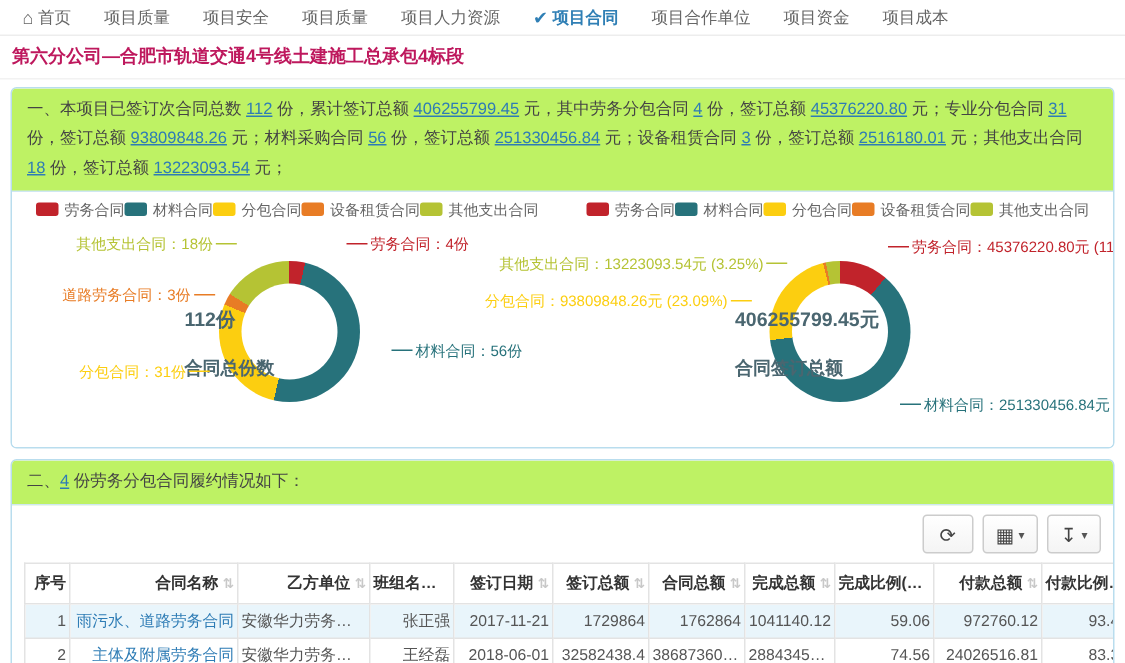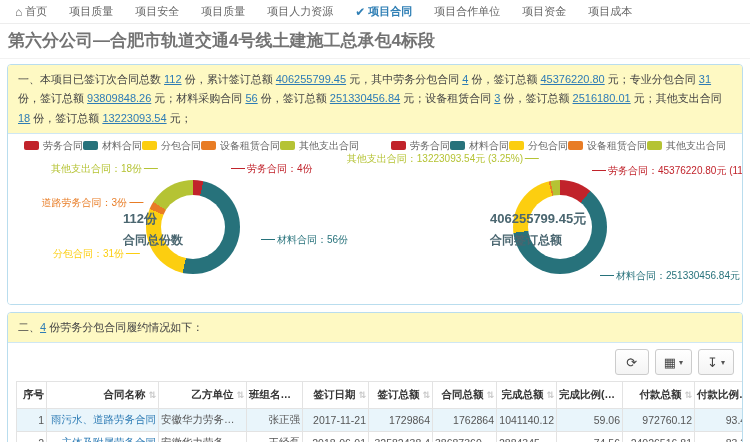--- a/index.html
+++ b/index.html
@@ -2,34 +2,34 @@
 <html><head>
 <meta charset="utf-8">
 <style>
 *{box-sizing:border-box;margin:0;padding:0}
 html,body{width:750px;height:442px;overflow:hidden}
 body{font-family:"Liberation Sans","DejaVu Sans",sans-serif;background:#fff;color:#333}
 .navbar{display:flex;align-items:center;height:24px;padding:0 4px;border-bottom:1px solid #ededed;background:#fff}
 .nav-item{font-size:11px;color:#666;text-decoration:none;padding:0 11px;display:flex;align-items:center;gap:3px;cursor:pointer}
 .nav-item.active{color:#2f7fb5;font-weight:bold}
 .nav-ic{font-size:12px;line-height:1}
-.title-bar{font-size:17px;font-weight:bold;color:#737373;padding:5px 8px 6px;border-bottom:1px solid #f2f2f2}
+.title-bar{font-size:12px;font-weight:bold;color:#be185d;padding:5px 8px 6px;border-bottom:1px solid #f2f2f2}
 .panel{margin:5px 7px 7px;border:1px solid #b9ddee;border-radius:4px;overflow:hidden;background:#fff}
-.panel-heading{background:#fef9c3;padding:5px 10px;font-size:11px;line-height:1.75;color:#444;border-bottom:1px solid #cfe7f3}
+.panel-heading{background:#bef264;padding:5px 10px;font-size:11px;line-height:1.75;color:#444;border-bottom:1px solid #cfe7f3}
 .lnk{color:#2e7cb5;text-decoration:underline;cursor:pointer}
 .charts{display:flex;background:#fff}
 .chart-box{position:relative;width:50%;height:170px}
 .legend{position:absolute;top:5px;left:0;right:0;display:flex;justify-content:center;font-size:10px;color:#666}
 .legend-item{display:flex;align-items:center;gap:4px}
 .sw{display:inline-block;width:15px;height:9px;border-radius:2px}
 .donut{position:absolute;left:138px;top:46px;width:94px;height:94px;border-radius:50%}
 .donut::after{content:'';position:absolute;inset:15px;border-radius:50%;background:#fff}
 .dcenter{position:absolute;left:115px;top:76px;width:140px;text-align:left;z-index:2;color:#4a6670;pointer-events:none}
 .dcenter .v{font-size:13px;font-weight:bold}
-.dcenter .l{font-size:12px;font-weight:bold;margin-top:4px}
+.dcenter .l{font-size:12px;font-weight:bold;margin-top:15px}
 .dlabel{position:absolute;font-size:10px;white-space:nowrap;z-index:3}
 .dlabel .ln{display:inline-block;width:14px;height:1px;background:currentColor;vertical-align:3px;margin:0 2px}
 .panel-body2{background:#fff;padding:6px 8px 0}
 .toolbar{display:flex;justify-content:flex-end;margin-bottom:6px}
 .tbtn{height:26px;min-width:34px;border:1px solid #ccc;background:linear-gradient(#fff,#f4f4f4);border-radius:3px;margin-left:6px;font-size:13px;color:#444;display:flex;align-items:center;justify-content:center;gap:3px;padding:0 8px;cursor:pointer}
 .caret{font-size:8px;color:#555}
 table{width:100%;border-collapse:collapse;table-layout:fixed;font-size:10.5px}
 th,td{border:1px solid #e3e3e3;text-align:right;padding:4px 2px;overflow:hidden;white-space:nowrap;text-overflow:ellipsis;color:#555}
 th{color:#333;font-weight:bold;background:#fff;padding:6px 2px;cursor:pointer}
 tbody tr:nth-child(odd){background:#e9f5fb}
@@ -133,21 +133,22 @@
               <span>其他支出合同</span>
             </span>
           </div>
           <div class="donut" style="background: conic-gradient(rgb(193, 35, 43) 0deg, rgb(193, 35, 43) 40.2097deg, rgb(39, 114, 123) 40.2097deg, rgb(39, 114, 123) 262.924deg, rgb(252, 206, 16) 262.924deg, rgb(252, 206, 16) 346.053deg, rgb(232, 124, 37) 346.053deg, rgb(232, 124, 37) 348.282deg, rgb(181, 195, 52) 348.282deg, rgb(181, 195, 52) 360deg);"></div>
           <div class="dcenter">
             <div class="v">406255799.45元</div>
             <div class="l">合同签订总额</div>
           </div>
           <div class="dlabel" style="color: rgb(193, 35, 43); top: 30px; left: 215px;"><span class="ln"></span><span>劳务合同：45376220.80元 (11.17%)</span></div>
           <div class="dlabel" style="color: rgb(39, 114, 123); top: 135px; left: 223px;"><span class="ln"></span><span>材料合同：251330456.84元 (61.87%)</span></div>
-          <div class="dlabel" style="color: rgb(181, 195, 52); top: 18px; left: 152px; transform: translateX(-100%); margin-left: 14px;"><span>其他支出合同：13223093.54元 (3.25%)</span><span class="ln"></span></div>
+          <div class="dlabel" style="color: rgb(252, 206, 16); top: 66px; left: 128px; transform: translateX(-100%);"><span>分包合同：93809848.26元 (23.09%)</span><span class="ln"></span></div>
+          <div class="dlabel" style="color: rgb(181, 195, 52); top: 41px; left: 152px; transform: translateX(-100%);"><span>其他支出合同：13223093.54元 (3.25%)</span><span class="ln"></span></div>
         </div>
     </div>
   </section>
 
   <section class="panel">
     <div class="panel-heading" id="sec2title"><span>二、</span><a class="lnk">4</a><span> 份劳务分包合同履约情况如下：</span></div>
     <div class="panel-body2">
       <div class="toolbar" id="toolbar">
           <button class="tbtn">
             <span>⟳</span>

